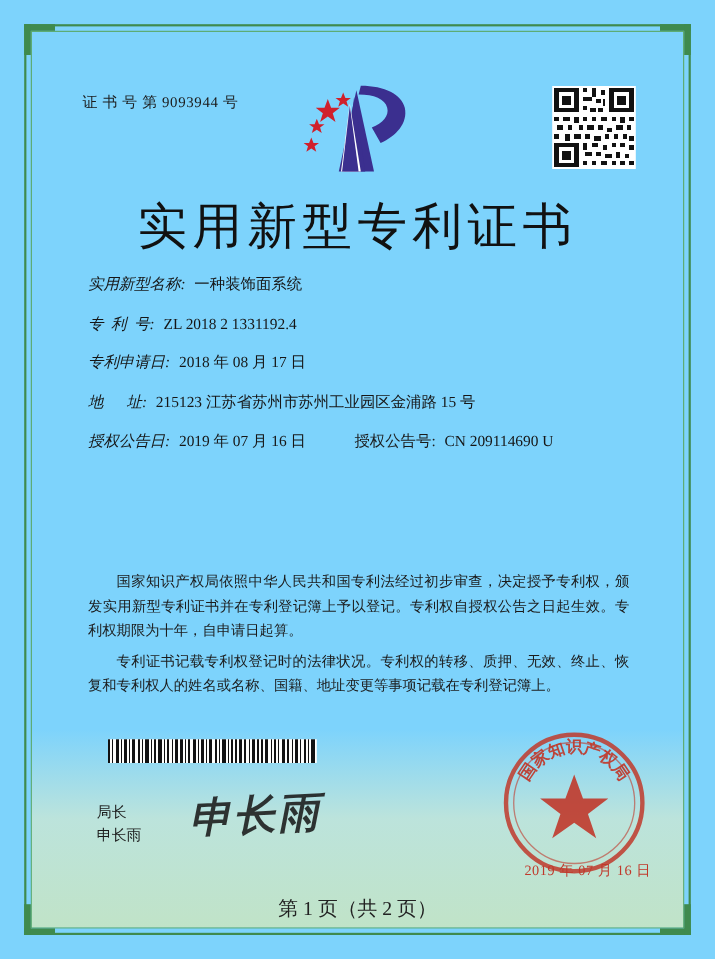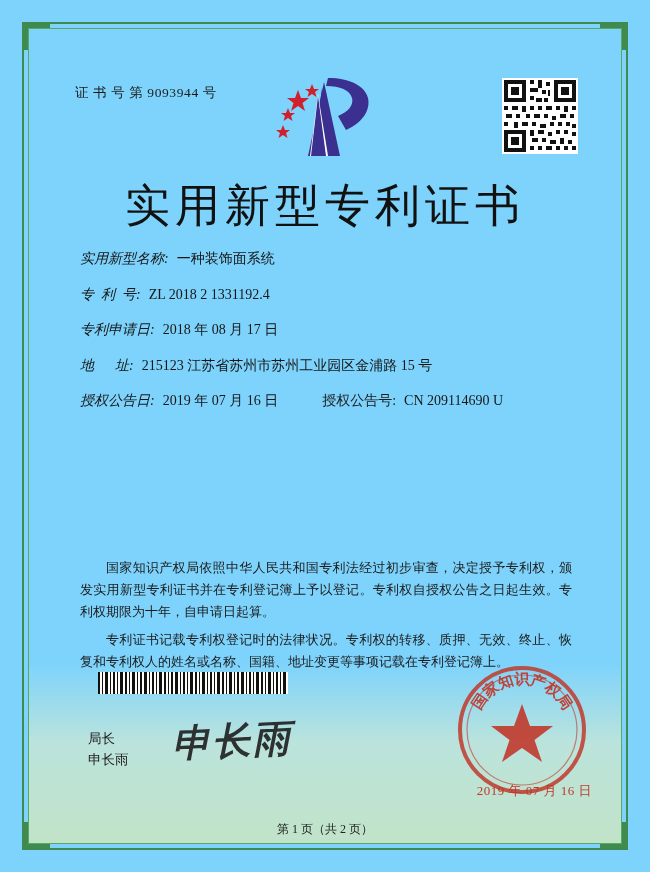--- a/index.html
+++ b/index.html
@@ -126,21 +126,20 @@
 
   
   .paras {
     position: absolute;
     left: 80px;
     top: 518px;
     width: 492px;
     font-size: 13px;
     line-height: 22px;
     text-align: justify;
-    margin-top: 39px;
   }
   .paras p {
     margin: 0 0 6px 0;
     text-indent: 26px;
   }
 
   
   .barcode {
     position: absolute;
     left: 98px;
@@ -188,21 +187,21 @@
     letter-spacing: .5px;
   }
 
   
   .footer {
     position: absolute;
     left: 0;
     right: 0;
     bottom: 34px;
     text-align: center;
-    font-size: 12px;
+    font-size: 18px;
     color: #222;
   }
 </style>
 </head>
 <body>
 
 <div class="page">
 
   <div class="border-outer"></div>
   <div class="border-inner"></div>

